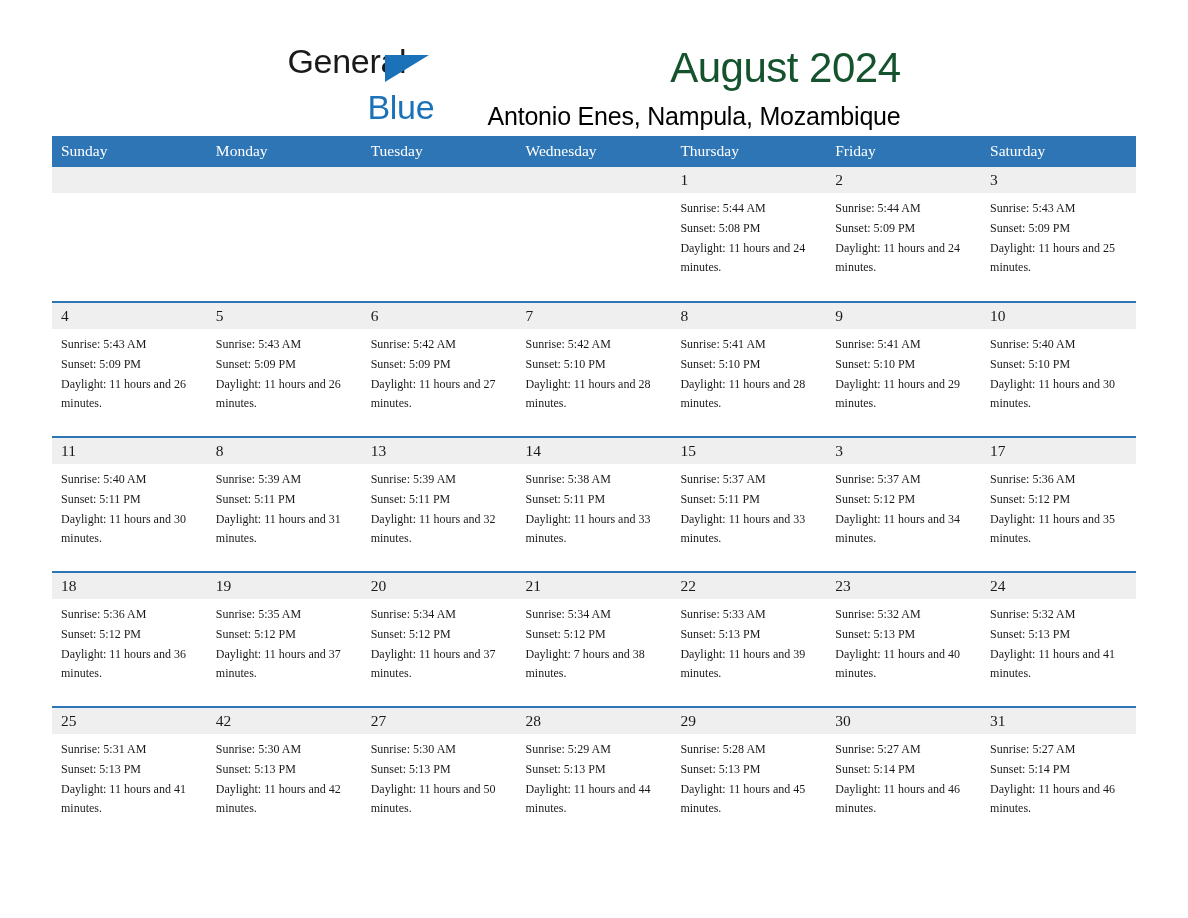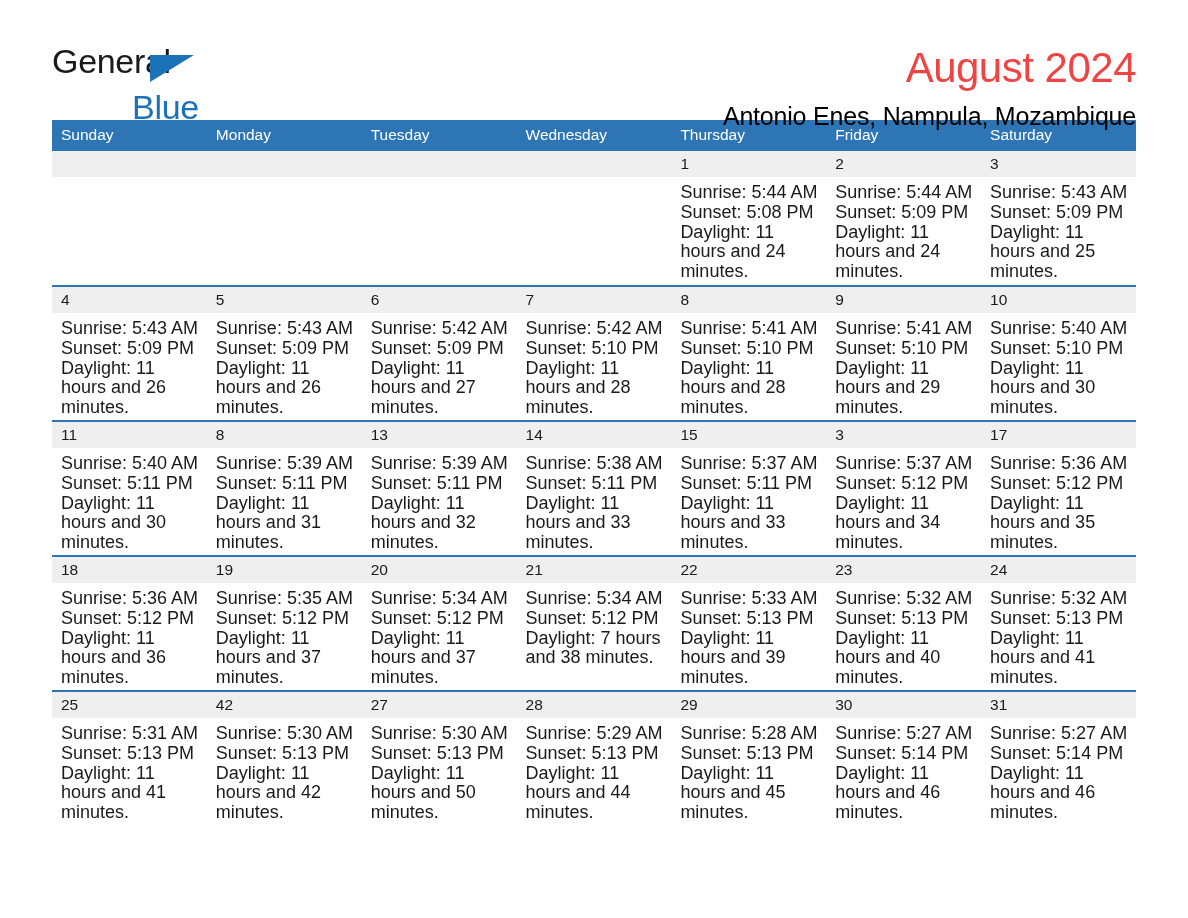--- a/index.html
+++ b/index.html
@@ -20,21 +20,21 @@
     position: relative;
     width: 1188px;
     height: 918px;
     padding: 0;
   }
 
   
   .header {
     display: flex;
     align-items: flex-start;
-    justify-content: space-between;
+    justify-content: center;
     padding: 44px 52px 0 52px;
     height: 112px;
   }
 
   .logo {
     position: relative;
     width: 200px;
     height: 72px;
     line-height: 1;
   }
@@ -63,40 +63,41 @@
     letter-spacing: -0.3px;
   }
 
   .titles {
     text-align: right;
     padding-top: 2px;
   }
   .month-title {
     font-size: 42px;
     font-weight: normal;
-    color: #ef4444;
+    color: #14532d;
     line-height: 1.06;
     margin: 0;
     letter-spacing: -0.5px;
   }
   .location {
     font-size: 25px;
     font-weight: normal;
     color: #000;
     margin: 12px 0 14px 0;
     line-height: 1.1;
     letter-spacing: -0.2px;
   }
 
   
   .calendar {
-    margin: 8px 52px 0 52px;
+    margin: 24px 52px 0 52px;
     width: 1084px;
     border-collapse: collapse;
     table-layout: fixed;
+    font-family: Liberation Serif, serif;
   }
 
   .calendar th {
     background: #2e75b6;
     color: #ffffff;
     font-weight: normal;
     font-size: 15.5px;
     text-align: left;
     padding: 6px 0 7px 9px;
     height: 29px;
@@ -123,21 +124,21 @@
     color: #1a1a1a;
     padding: 4px 0 5px 9px;
     height: 26px;
     line-height: 17px;
   }
   .daynum.empty {
     color: transparent;
   }
   .info {
     padding: 6px 10px 0 9px;
-    font-size: 18px;
+    font-size: 12px;
     line-height: 19.8px;
     color: #1a1a1a;
   }
   .info div { white-space: nowrap; }
   .info .daylight-wrap { white-space: normal; }
 </style>
 </head>
 <body>
 
 <div class="page">

